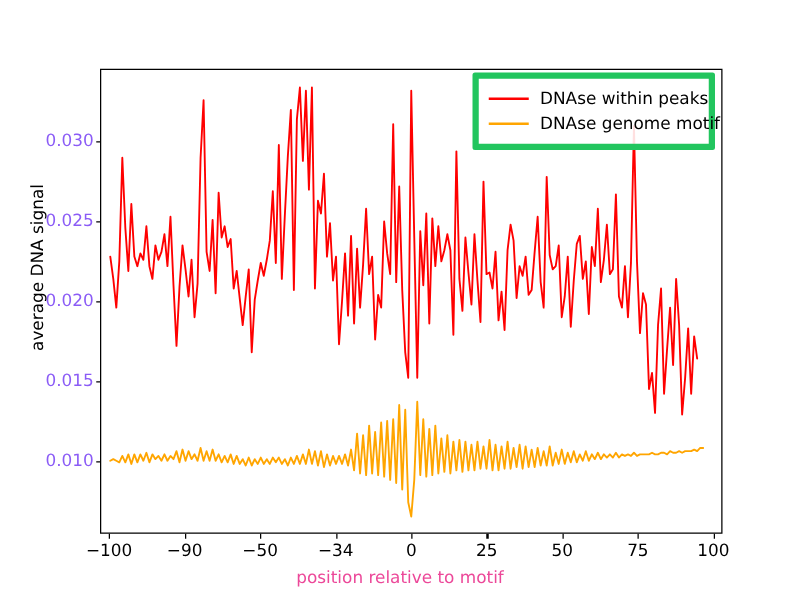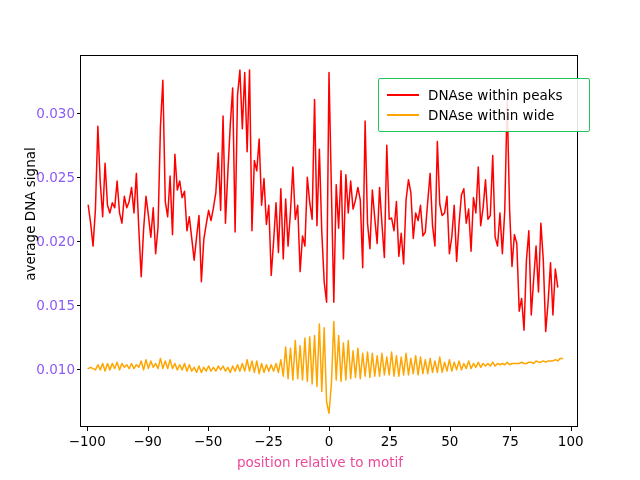--- a/index.html
+++ b/index.html
@@ -84,27 +84,26 @@
     font-size: 13.5px;
     color: #000000;
     transform: rotate(-90deg);
     transform-origin: 50% 50%;
   }
   
   #legend {
     position: absolute;
     left: 297px;
     top: 2px;
-    width: 212px;
+    width: 194px;
     box-sizing: border-box;
-    border: 1px solid #22c55e;
+    border: 5px solid #22c55e;
     border-radius: 2px;
     background: rgba(255,255,255,0.88);
     padding: 6px 8px 6px 8px;
-    margin-top: 20px;
   }
   .legend-row {
     display: flex;
     align-items: center;
     height: 20px;
   }
   .legend-swatch {
     width: 32px;
     height: 0;
     border-top-width: 2.2px;
@@ -129,34 +128,34 @@
       <path id="line-within-peaks" fill="none" stroke="#FF0000" stroke-width="1.5" stroke-linejoin="round" stroke-linecap="round" vector-effect="non-scaling-stroke" d="M7.25 150.08 L9.67 168.04 L12.09 191.13 L14.50 153.93 L16.92 70.55 L19.34 126.99 L21.76 161.63 L24.17 107.75 L26.59 150.08 L29.01 157.78 L31.43 147.52 L33.84 152.65 L36.26 125.71 L38.68 157.78 L41.10 168.04 L43.51 141.10 L45.93 152.65 L48.35 146.23 L50.77 132.12 L53.18 157.78 L55.60 118.01 L58.02 173.17 L60.44 221.92 L62.85 174.46 L65.27 141.10 L67.69 160.34 L70.11 182.15 L72.52 152.65 L74.94 198.83 L77.36 171.89 L79.78 70.55 L82.19 24.37 L84.61 146.23 L87.03 161.63 L89.45 120.58 L91.86 179.59 L94.28 98.77 L96.70 134.69 L99.12 125.71 L101.53 142.39 L103.95 135.97 L106.37 175.74 L108.79 161.63 L111.20 183.43 L113.62 205.24 L116.04 182.15 L118.46 160.34 L120.87 227.05 L123.29 184.72 L125.71 169.32 L128.13 155.21 L130.54 165.48 L132.96 152.65 L135.38 137.26 L137.80 97.49 L140.21 155.21 L142.63 60.29 L145.05 168.04 L147.47 116.73 L149.88 69.27 L152.30 32.07 L154.72 177.02 L157.14 39.77 L159.55 14.11 L161.97 73.12 L164.39 16.68 L166.81 96.21 L169.22 14.11 L171.64 175.74 L174.06 105.19 L176.48 115.45 L178.89 83.38 L181.31 150.08 L183.73 123.14 L186.15 169.32 L188.56 150.08 L190.98 220.63 L193.40 186.00 L195.82 147.52 L198.23 197.54 L200.65 133.41 L203.07 203.96 L205.49 143.67 L207.90 191.13 L210.32 156.50 L212.74 111.60 L215.16 164.19 L217.57 150.08 L219.99 216.79 L222.41 180.87 L224.83 191.13 L227.24 121.86 L229.66 147.52 L232.08 164.19 L234.50 43.61 L236.91 170.61 L239.33 93.64 L241.75 177.02 L244.17 227.05 L246.58 247.57 L249.00 16.68 L251.42 134.69 L253.83 247.57 L256.25 129.56 L258.67 173.17 L261.09 115.45 L263.50 203.96 L265.92 119.30 L268.34 157.78 L270.76 125.71 L273.17 153.93 L275.59 144.95 L278.01 132.12 L280.43 144.95 L282.84 212.94 L285.26 65.42 L287.68 168.04 L290.10 193.70 L292.51 134.69 L294.93 162.91 L297.35 188.57 L299.77 132.12 L302.18 169.32 L304.60 202.68 L307.02 89.79 L309.44 164.19 L311.85 162.91 L314.27 175.74 L316.69 146.23 L319.11 201.39 L321.52 178.30 L323.94 209.09 L326.36 144.95 L328.78 124.43 L331.19 137.26 L333.61 183.43 L336.03 157.78 L338.45 165.48 L340.86 150.08 L343.28 180.87 L345.70 177.02 L348.12 146.23 L350.53 118.01 L352.95 170.61 L355.37 191.13 L357.79 85.94 L360.20 148.80 L362.62 160.34 L365.04 157.78 L367.46 141.10 L369.87 198.83 L372.29 182.15 L374.71 150.08 L377.13 206.52 L379.54 169.32 L381.96 139.82 L384.38 133.41 L386.80 168.04 L389.21 153.93 L391.63 196.26 L394.05 142.39 L396.47 157.78 L398.88 111.60 L401.30 170.61 L403.72 152.65 L406.14 124.43 L408.55 164.19 L410.97 160.34 L413.39 100.06 L415.81 182.15 L418.22 191.13 L420.64 157.78 L423.06 198.83 L425.48 155.21 L427.89 44.90 L430.31 153.93 L432.73 211.66 L435.15 179.59 L437.56 188.57 L439.98 256.55 L442.40 243.72 L444.82 275.79 L447.23 205.24 L449.65 175.74 L452.07 260.40 L454.49 224.48 L456.90 191.13 L459.32 237.31 L461.74 168.04 L464.16 205.24 L466.57 277.08 L468.99 247.57 L471.41 207.81 L473.83 260.40 L476.24 214.22 L478.66 232.18"></path>
     </svg>
 
     <div id="legend">
       <div class="legend-row">
         <span class="legend-swatch" id="sw0" style="border-top-color: rgb(255, 0, 0);"></span>
         <span class="legend-label">DNAse within peaks</span>
       </div>
       <div class="legend-row">
         <span class="legend-swatch" id="sw1" style="border-top-color: rgb(255, 165, 0);"></span>
-        <span class="legend-label">DNAse within wide</span>
+        <span class="legend-label">DNAse genome motif</span>
       </div>
     </div>
   </div>
 
   <div id="xticks-layer">
       <div class="tick-x" style="left: 87.2524px;"></div>
       <div class="ticklabel-x" style="left: 87.2524px;">−100</div>
       <div class="tick-x" style="left: 147.689px;"></div>
       <div class="ticklabel-x" style="left: 147.689px;">−90</div>
       <div class="tick-x" style="left: 208.126px;"></div>
       <div class="ticklabel-x" style="left: 208.126px;">−50</div>
       <div class="tick-x" style="left: 268.563px;"></div>
-      <div class="ticklabel-x" style="left: 268.563px;">−25</div>
+      <div class="ticklabel-x" style="left: 268.563px;">−34</div>
       <div class="tick-x" style="left: 329px;"></div>
       <div class="ticklabel-x" style="left: 329px;">0</div>
       <div class="tick-x" style="left: 389.437px;"></div>
       <div class="ticklabel-x" style="left: 389.437px;">25</div>
       <div class="tick-x" style="left: 449.874px;"></div>
       <div class="ticklabel-x" style="left: 449.874px;">50</div>
       <div class="tick-x" style="left: 510.311px;"></div>
       <div class="ticklabel-x" style="left: 510.311px;">75</div>
       <div class="tick-x" style="left: 570.748px;"></div>
       <div class="ticklabel-x" style="left: 570.748px;">100</div>

